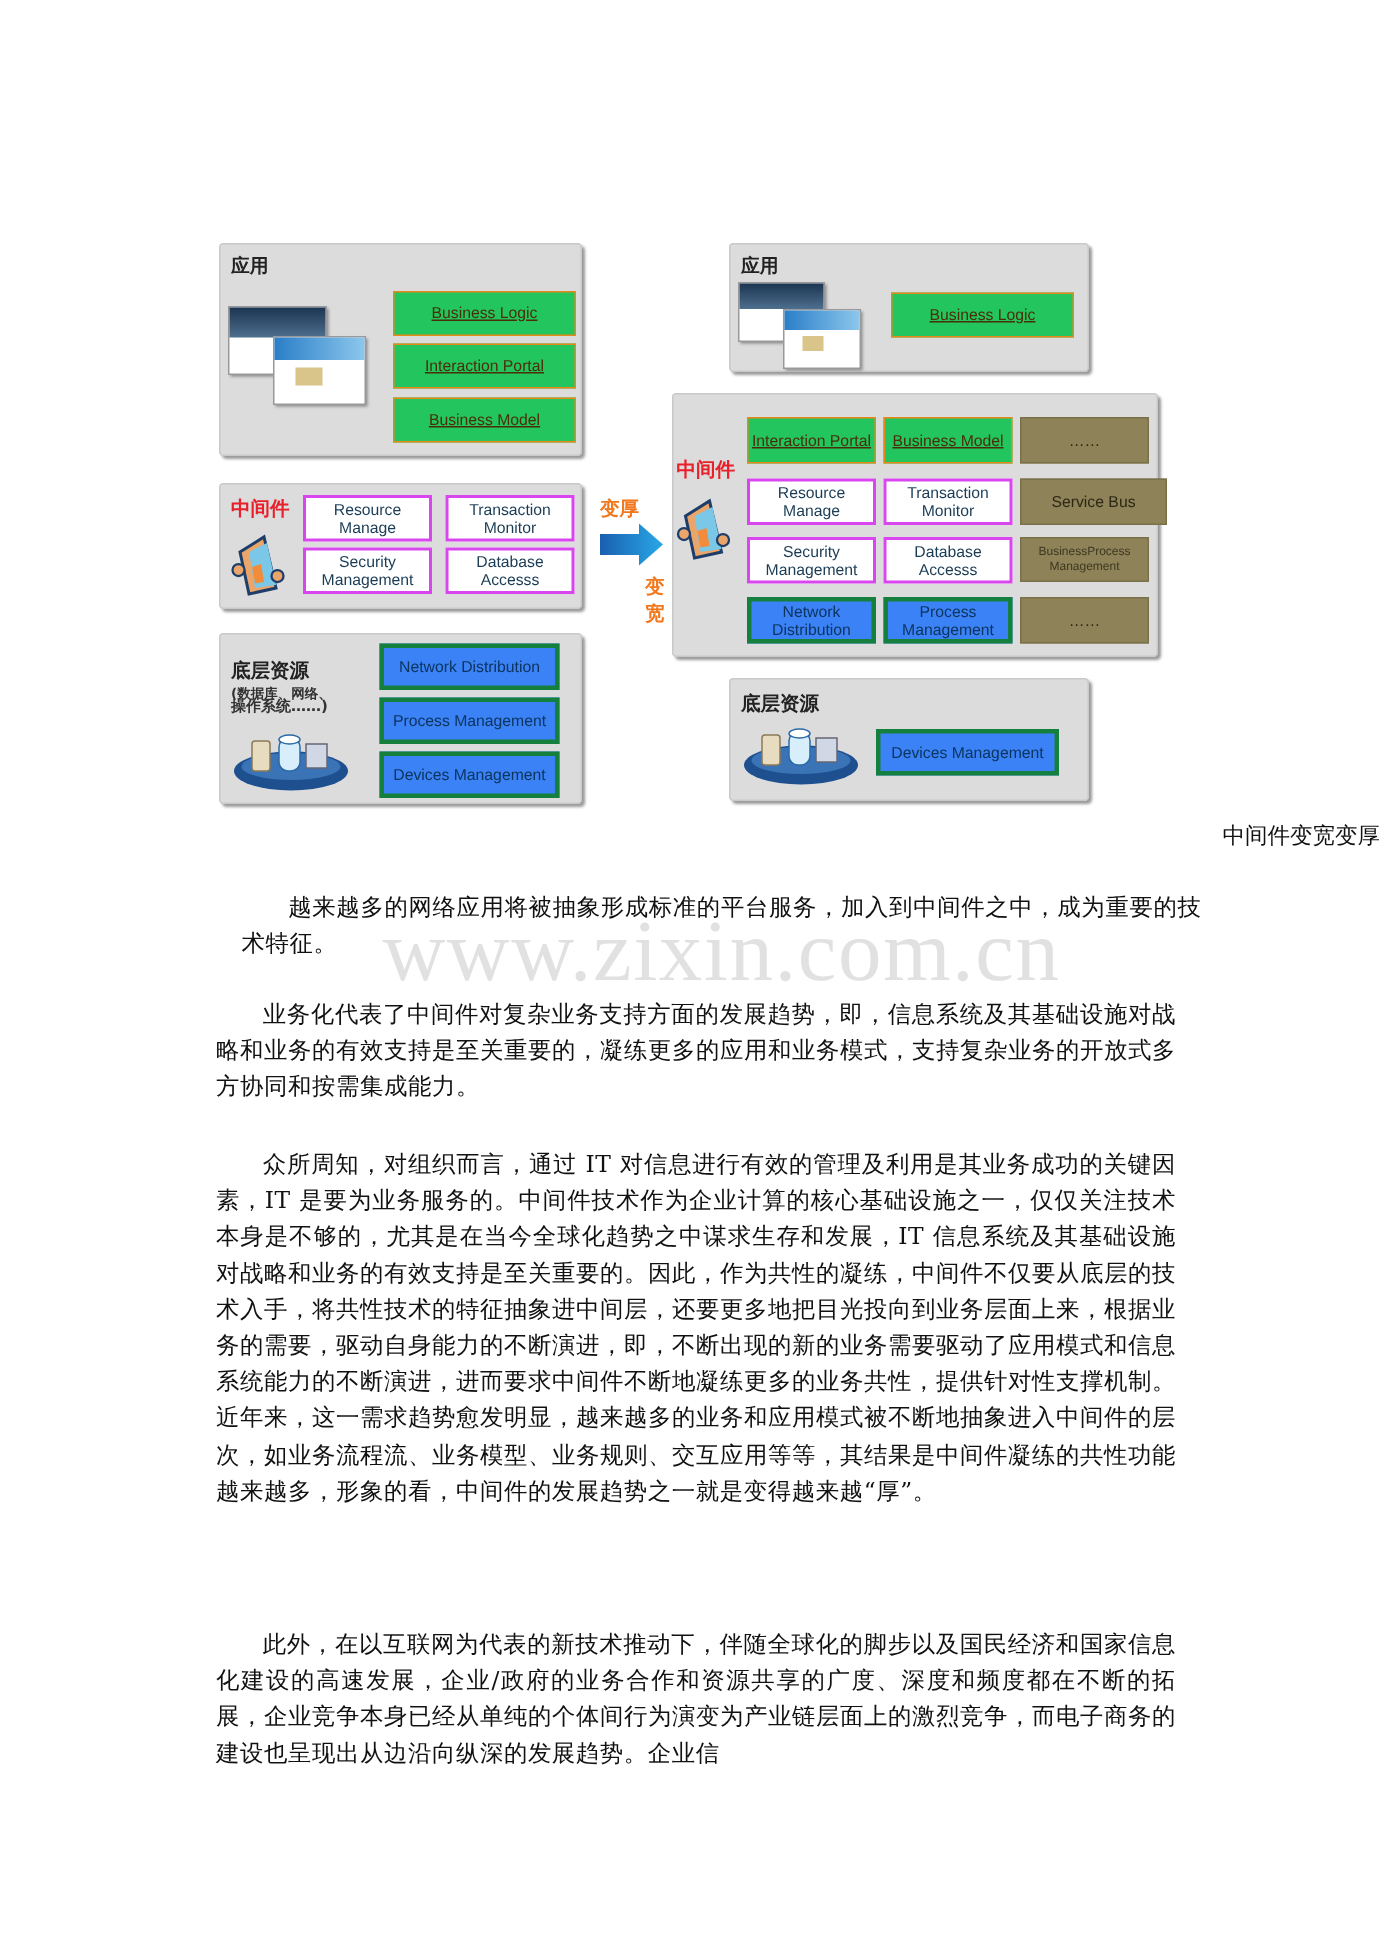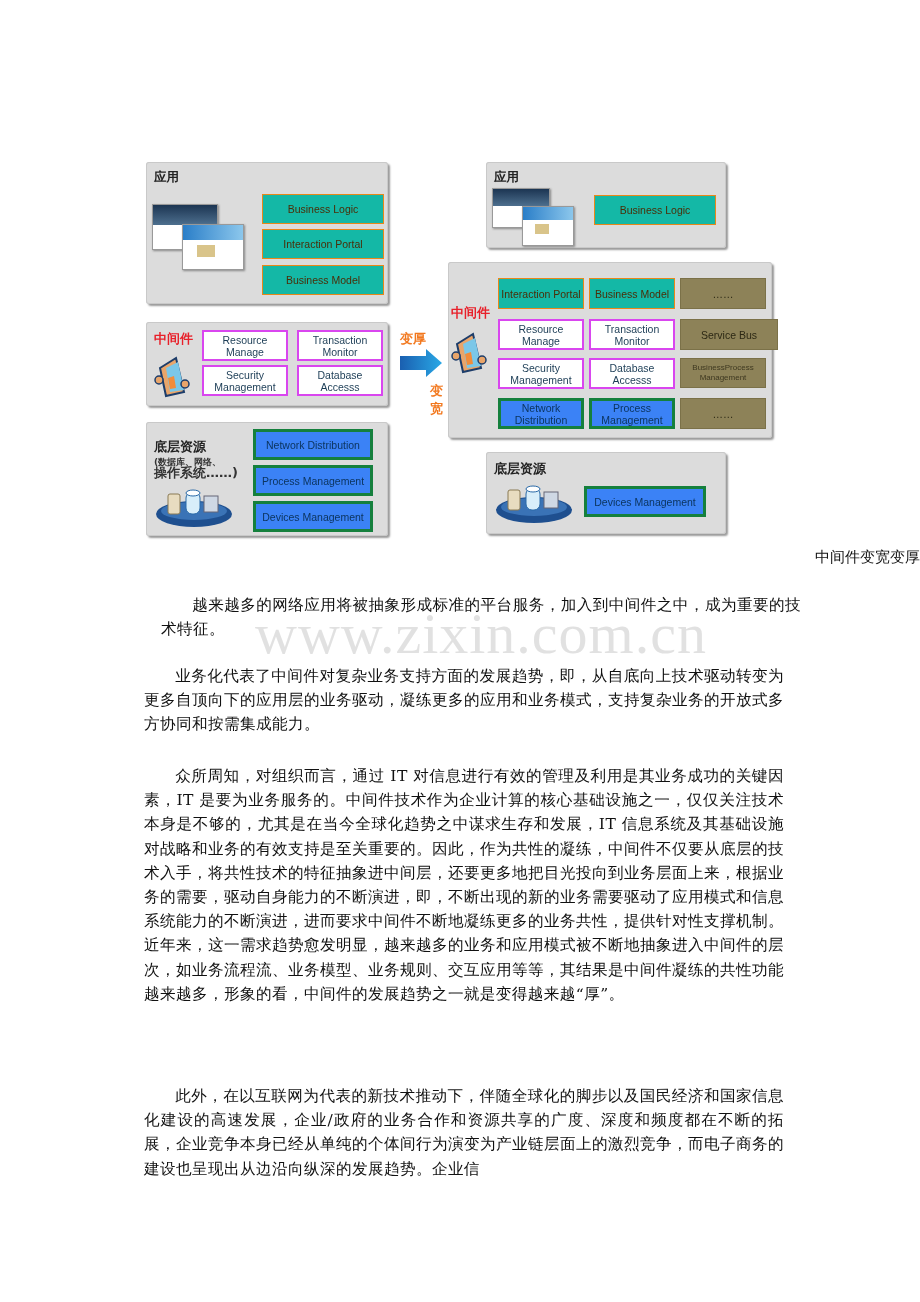--- a/index.html
+++ b/index.html
@@ -11,21 +11,21 @@
 
   
   .diagram { position: absolute; left: 146px; top: 160px; width: 632px; height: 382px; }
   .panel { position: absolute; background: #dcdcdc; border-radius: 3px;
            box-shadow: 2px 2px 2px #9a9a9a, inset 0 0 0 1px #c9c9c9; }
   .panel-title { position: absolute; font-size: 12.5px; color: #222; font-weight: bold; }
   .mw-title { position: absolute; font-size: 13px; color: #e8202a; font-weight: bold; }
   .box { position: absolute; display: flex; align-items: center; justify-content: center; text-align: center;
          font-family: "Liberation Sans", sans-serif; font-size: 10.5px; line-height: 12px; color: #3b2a10;
          box-sizing: border-box; padding: 0 2px; }
-  .orange { background: #14b8a6; border: 1px solid #e8881a; color: #4a2e08; }
+  .orange { background: #22c55e; border: 1px solid #e8881a; color: #4a2e08; text-decoration: underline; }
   .lightblue { background: #ffffff; border: 2px solid #d946ef; color: #1b3c55; }
   .cyan { background: #3b82f6; border: 3px solid #15803d; color: #0c3560; }
   .olive { background: #8d8258; border: 1px solid #7b7148; color: #2c2814; }
   .olive.small { font-size: 8px; line-height: 10px; color: #3e3820; }
 
   .screens { position: absolute; }
   .scr { position: absolute; background: #fff; border: 1px solid #999; box-shadow: 1px 1px 2px #888; }
   .scr .top { position: absolute; left: 0; right: 0; top: 0; height: 45%; background: linear-gradient(#1c3552, #4d6f8e); }
   .scr .top2 { position: absolute; left: 0; right: 0; top: 0; height: 35%; background: linear-gradient(90deg, #2a7ec8, #8cc7ec); }
   .scr .blk { position: absolute; background: #d9c48a; }
@@ -77,21 +77,21 @@
     </svg>
     <div class="box lightblue" style="left:56px; top:8px; width:86px; height:31px;">Resource Manage</div>
     <div class="box lightblue" style="left:151px; top:8px; width:86px; height:31px;">Transaction Monitor</div>
     <div class="box lightblue" style="left:56px; top:43px; width:86px; height:31px;">Security Management</div>
     <div class="box lightblue" style="left:151px; top:43px; width:86px; height:31px;">Database Accesss</div>
   </div>
 
   <div class="panel" style="left:0; top:262px; width:242px; height:114px;">
     <div class="panel-title" style="left:8px; top:16px; font-size:13px;">底层资源</div>
     <div style="position:absolute; left:8px; top:34px; font-size:9px; font-weight:bold; color:#333;">(数据库、网络、</div>
-    <div style="position:absolute; left:8px; top:42px; font-size:13px; font-weight:bold; color:#333;">操作系统……)</div>
+    <div style="position:absolute; left:8px; top:42px; font-size:10px; font-weight:bold; color:#333;">操作系统……)</div>
     <svg class="res-icon" style="left:8px; top:62px;" width="80" height="44" viewBox="0 0 80 44">
       <ellipse cx="40" cy="30" rx="38" ry="13" fill="#1e4f8f"></ellipse>
       <ellipse cx="40" cy="27" rx="33" ry="9" fill="#3a73b6"></ellipse>
       <rect x="14" y="10" width="12" height="20" rx="2" fill="#e8dcc0" stroke="#8a7a55"></rect>
       <rect x="32" y="8" width="14" height="22" rx="6" fill="#d8eefa" stroke="#2a6aa8"></rect>
       <ellipse cx="39" cy="9" rx="7" ry="3" fill="#ffffff" stroke="#2a6aa8"></ellipse>
       <rect x="50" y="12" width="14" height="16" fill="#cfd8e4" stroke="#667"></rect>
     </svg>
     <div class="box cyan" style="left:107px; top:7px; width:120px; height:31px;">Network Distribution</div>
     <div class="box cyan" style="left:107px; top:43px; width:120px; height:31px;">Process Management</div>
@@ -163,15 +163,15 @@
       <ellipse cx="39" cy="9" rx="7" ry="3" fill="#ffffff" stroke="#2a6aa8"></ellipse>
       <rect x="50" y="12" width="14" height="16" fill="#cfd8e4" stroke="#667"></rect>
     </svg>
     <div class="box cyan" style="left:98px; top:34px; width:122px; height:31px;">Devices Management</div>
   </div>
 </div>
 
 <div class="caption">中间件变宽变厚</div>
 
 <p class="para" style="top:593px;margin-left:17px;">越来越多的网络应用将被抽象形成标准的平台服务，加入到中间件之中，成为重要的技术特征。</p>
-<p class="para" style="top:664px;">业务化代表了中间件对复杂业务支持方面的发展趋势，即，从自底向上技术驱动转变为更多自顶向下的应用层的业务驱动，凝练更多的应用和业务模式，支持复杂业务的开放式多方协同和按需集成能力。</p>
+<p class="para" style="top:664px;">业务化代表了中间件对复杂业务支持方面的发展趋势，即，信息系统及其基础设施对战略和业务的有效支持是至关重要的，凝练更多的应用和业务模式，支持复杂业务的开放式多方协同和按需集成能力。</p>
 <p class="para" style="top:764px;">众所周知，对组织而言，通过 IT 对信息进行有效的管理及利用是其业务成功的关键因素，IT 是要为业务服务的。中间件技术作为企业计算的核心基础设施之一，仅仅关注技术本身是不够的，尤其是在当今全球化趋势之中谋求生存和发展，IT 信息系统及其基础设施对战略和业务的有效支持是至关重要的。因此，作为共性的凝练，中间件不仅要从底层的技术入手，将共性技术的特征抽象进中间层，还要更多地把目光投向到业务层面上来，根据业务的需要，驱动自身能力的不断演进，即，不断出现的新的业务需要驱动了应用模式和信息系统能力的不断演进，进而要求中间件不断地凝练更多的业务共性，提供针对性支撑机制。近年来，这一需求趋势愈发明显，越来越多的业务和应用模式被不断地抽象进入中间件的层次，如业务流程流、业务模型、业务规则、交互应用等等，其结果是中间件凝练的共性功能越来越多，形象的看，中间件的发展趋势之一就是变得越来越“厚”。</p>
 <p class="para" style="top:1084px;">此外，在以互联网为代表的新技术推动下，伴随全球化的脚步以及国民经济和国家信息化建设的高速发展，企业/政府的业务合作和资源共享的广度、深度和频度都在不断的拓展，企业竞争本身已经从单纯的个体间行为演变为产业链层面上的激烈竞争，而电子商务的建设也呈现出从边沿向纵深的发展趋势。企业信</p>
 
 </body></html>

